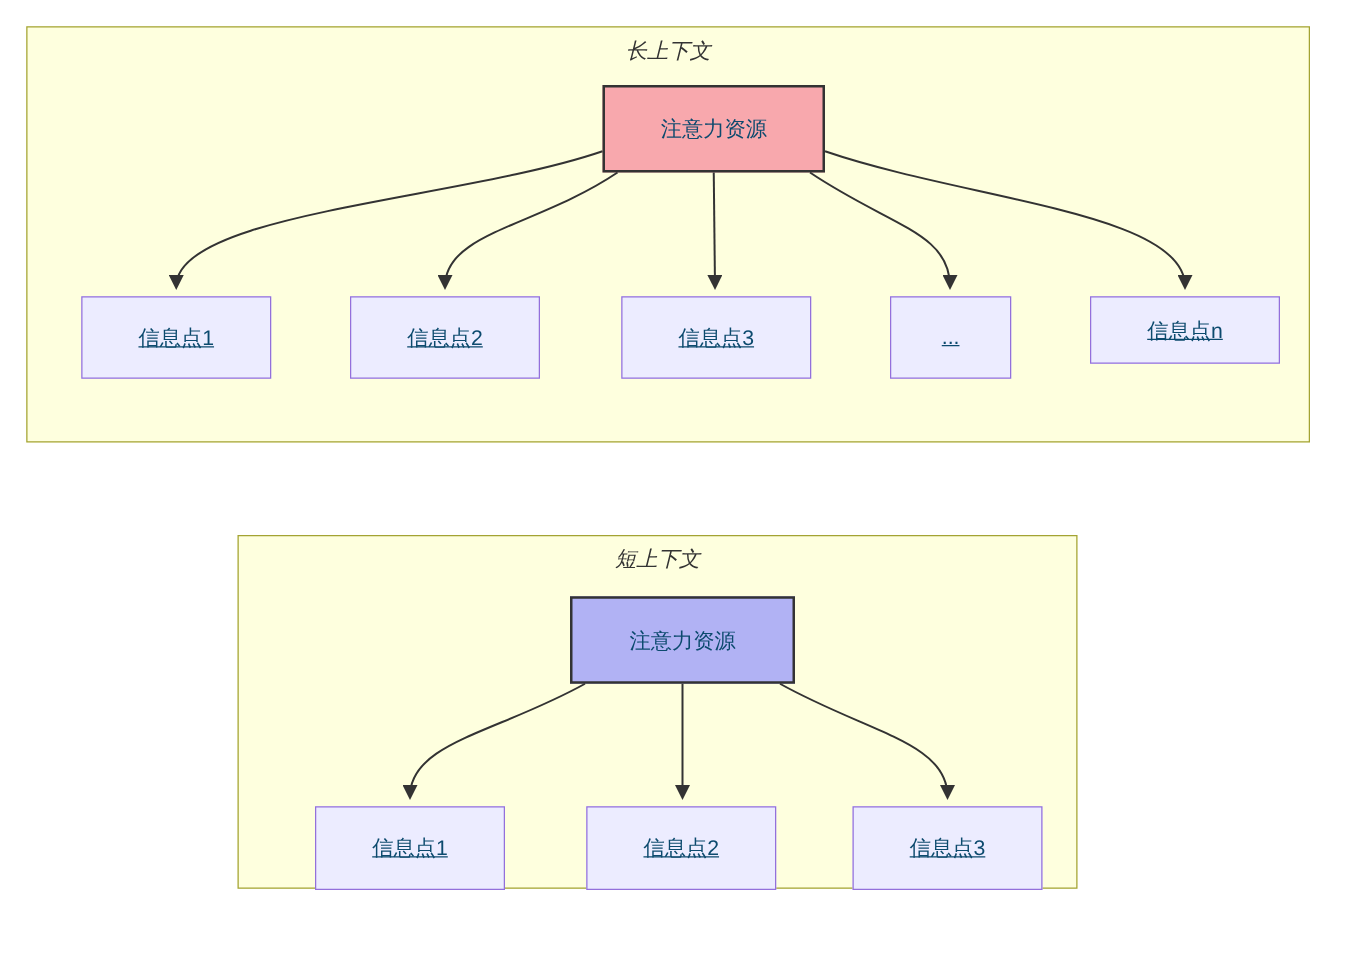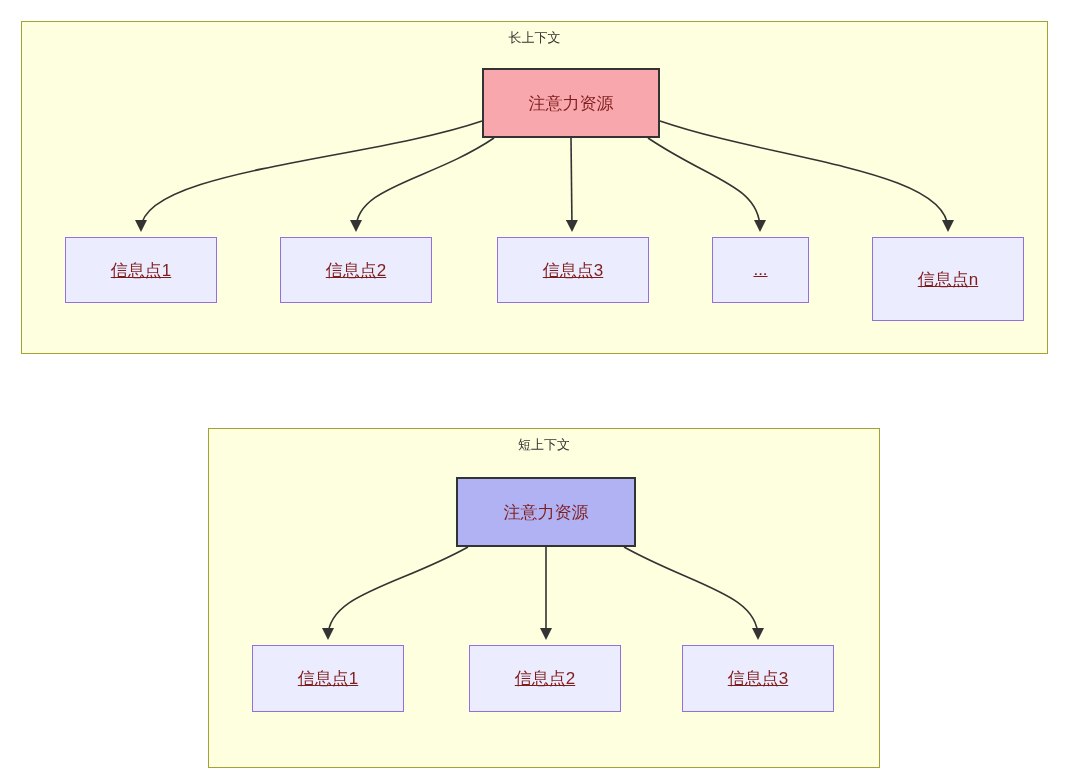--- a/index.html
+++ b/index.html
@@ -21,30 +21,31 @@
     background: #feffde;
     border: 1px solid #a3a333;
     box-sizing: border-box;
   }
   .panel-title {
     position: absolute;
     left: 0;
     right: 0;
     top: 7px;
     text-align: center;
-    font-size: 13px;
+    font-size: 17px;
     color: #333333;
+    font-style: italic;
   }
   .node {
     position: absolute;
     display: flex;
     align-items: center;
     justify-content: center;
     font-size: 17px;
-    color: #7f1d1d;
+    color: #0c4a6e;
     box-sizing: border-box;
     text-align: center;
   }
   .attention {
     border: 2px solid #333333;
   }
   .attention.long {
     background: #f8a8ad;
   }
   .attention.short {
@@ -77,23 +78,23 @@
   <section class="panel" style="left:21px; top:21px; width:1027px; height:333px;">
     <div class="panel-title">长上下文</div>
   </section>
 
   <div class="node attention long" style="left:482px; top:68px; width:178px; height:70px;">注意力资源</div>
 
   <div class="node info" style="left:65px; top:237px; width:152px; height:66px;">信息点1</div>
   <div class="node info" style="left:280px; top:237px; width:152px; height:66px;">信息点2</div>
   <div class="node info" style="left:497px; top:237px; width:152px; height:66px;">信息点3</div>
   <div class="node info" style="left:712px; top:237px; width:97px; height:66px;">...</div>
-  <div class="node info" style="left:872px; top:237px; width:152px; height:84px;">信息点n</div>
+  <div class="node info" style="left:872px; top:237px; width:152px; height:54px;">信息点n</div>
 
-  <section class="panel" style="left:208px; top:428px; width:672px; height:340px;">
+  <section class="panel" style="left:190px; top:428px; width:672px; height:283px;">
     <div class="panel-title">短上下文</div>
   </section>
 
   <div class="node attention short" style="left:456px; top:477px; width:180px; height:70px;">注意力资源</div>
 
   <div class="node info" style="left:252px; top:645px; width:152px; height:67px;">信息点1</div>
   <div class="node info" style="left:469px; top:645px; width:152px; height:67px;">信息点2</div>
   <div class="node info" style="left:682px; top:645px; width:152px; height:67px;">信息点3</div>
 
   <svg class="arrows" viewBox="0 0 1080 774">

